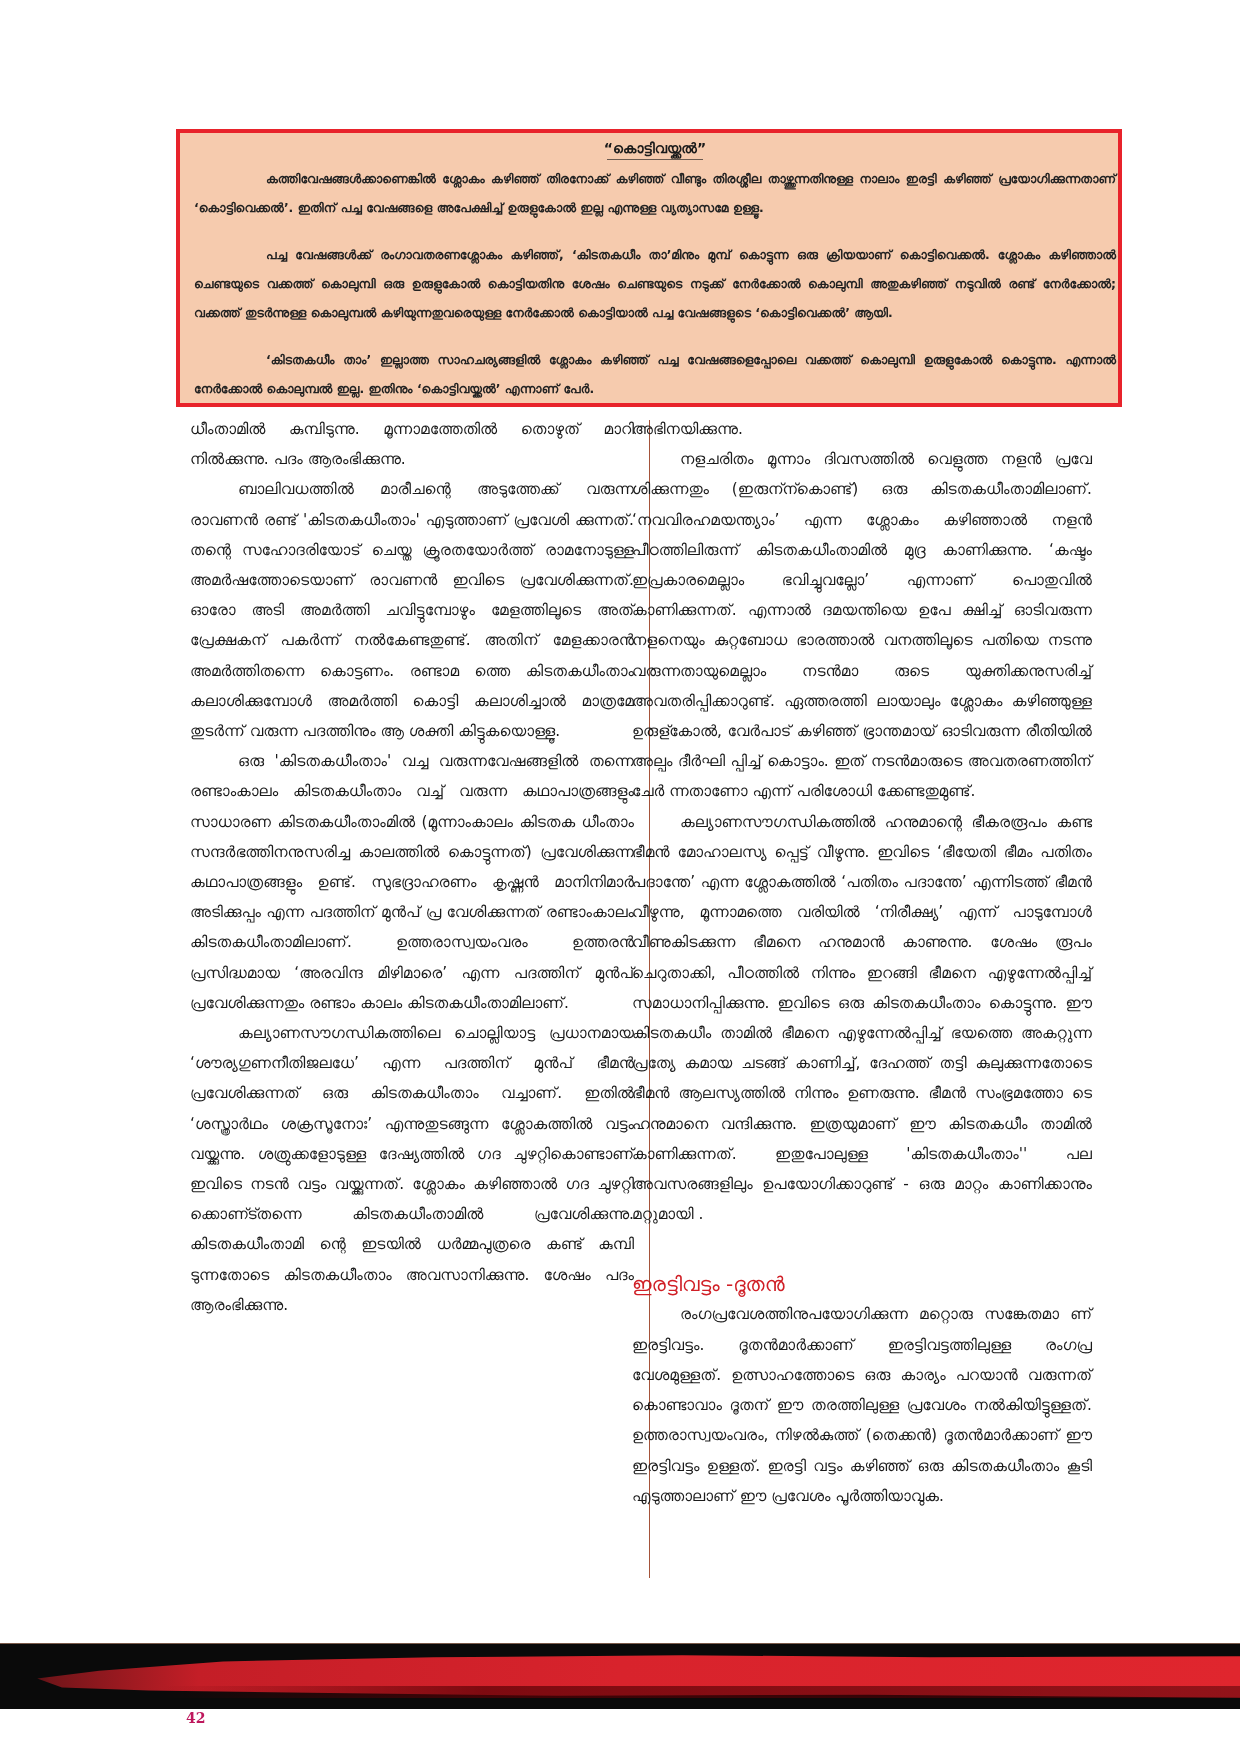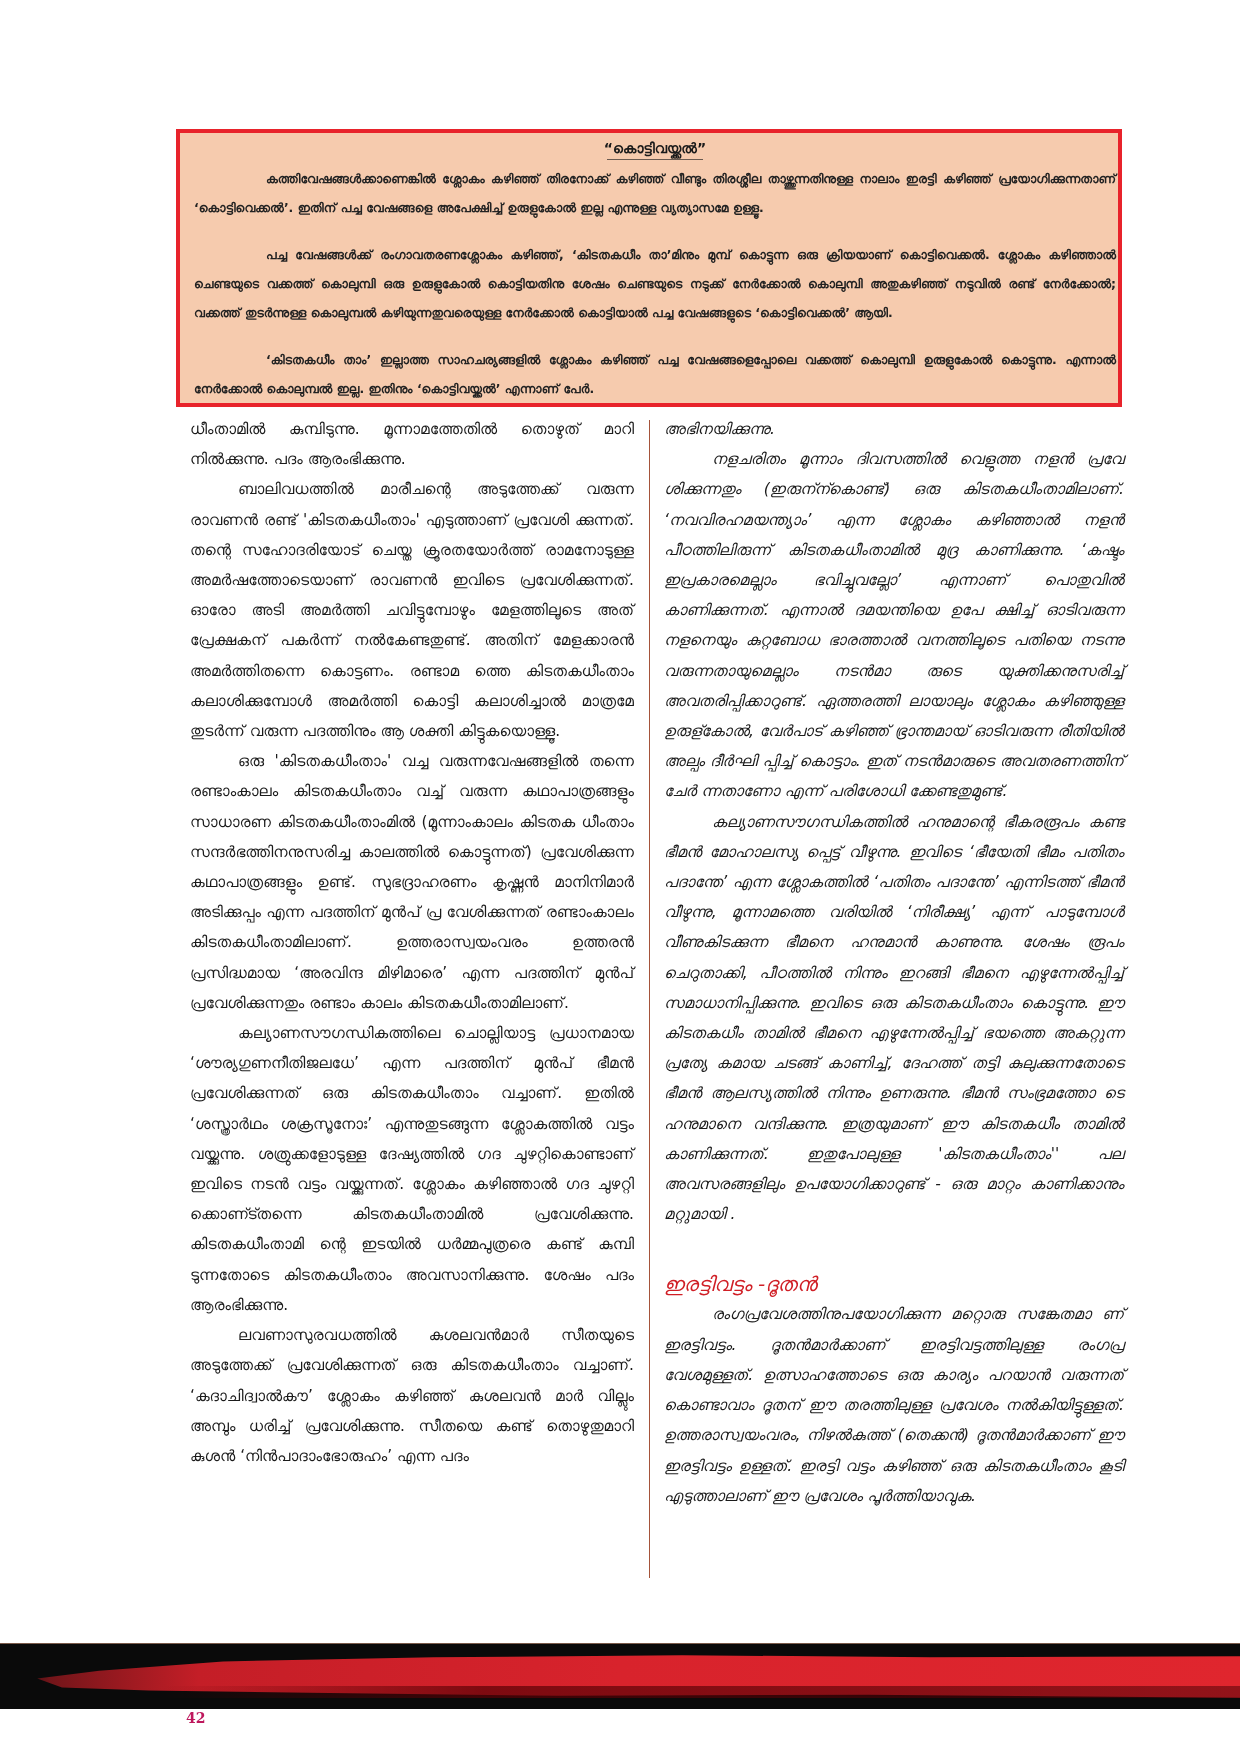--- a/index.html
+++ b/index.html
@@ -25,21 +25,21 @@
     text-indent: 72px; font-weight: bold; color: #222;
   }
   .box-para + .box-para { margin-top: 18px; }
 
   
   .column {
     position: absolute; top: 414px; font-size: 15.4px; line-height: 30.2px;
     text-align: justify; color: #1b1b1b;
   }
   .col-left { left: 190px; width: 444px; }
-  .col-right { left: 664px; width: 460px; font-style: italic; }
+  .col-right { left: 632px; width: 460px; }
   .column p { margin: 0; text-indent: 48px; }
   .column p.cont { text-indent: 0; }
   .column-divider {
     position: absolute; left: 649px; top: 420px; width: 1px; height: 1158px;
     background: #a5543a;
   }
   .section-heading {
     color: #d01f26; font-size: 20px; line-height: 30px; margin: 40px 0 0 0;
     font-weight: normal;
   }
@@ -72,21 +72,20 @@
   <p class="box-para">കത്തിവേഷങ്ങൾക്കാണെങ്കിൽ ശ്ലോകം കഴിഞ്ഞ് തിരനോക്ക് കഴിഞ്ഞ് വീണ്ടും തിരശ്ശീല താഴ്ത്തുന്നതിനുള്ള നാലാം ഇരട്ടി കഴിഞ്ഞ് പ്രയോഗിക്കുന്നതാണ് ‘കൊട്ടിവെക്കൽ’. ഇതിന് പച്ച വേഷങ്ങളെ അപേക്ഷിച്ച് ഉരുളുകോൽ ഇല്ല എന്നുള്ള വ്യത്യാസമേ ഉള്ളൂ.</p>
   <p class="box-para">പച്ച വേഷങ്ങൾക്ക് രംഗാവതരണശ്ലോകം കഴിഞ്ഞ്, ‘കിടതകധീം താ’മിനും മുമ്പ് കൊട്ടുന്ന ഒരു ക്രിയയാണ് കൊട്ടിവെക്കൽ. ശ്ലോകം കഴിഞ്ഞാൽ ചെണ്ടയുടെ വക്കത്ത് കൊലുമ്പി ഒരു ഉരുളുകോൽ കൊട്ടിയതിനു ശേഷം ചെണ്ടയുടെ നടുക്ക് നേർക്കോൽ കൊലുമ്പി അതുകഴിഞ്ഞ് നടുവിൽ രണ്ട് നേർക്കോൽ; വക്കത്ത്  തുടർന്നുള്ള കൊലുമ്പൽ കഴിയുന്നതുവരെയുള്ള നേർക്കോൽ കൊട്ടിയാൽ പച്ച വേഷങ്ങളുടെ ‘കൊട്ടിവെക്കൽ’ ആയി.</p>
   <p class="box-para">‘കിടതകധീം താം’ ഇല്ലാത്ത സാഹചര്യങ്ങളിൽ ശ്ലോകം കഴിഞ്ഞ് പച്ച വേഷങ്ങളെപ്പോലെ വക്കത്ത് കൊലുമ്പി ഉരുളുകോൽ കൊട്ടുന്നു.   എന്നാൽ നേർക്കോൽ കൊലുമ്പൽ ഇല്ല. ഇതിനും ‘കൊട്ടിവയ്ക്കൽ’ എന്നാണ് പേർ.</p>
 </div>
 
 <div class="column col-left">
   <p class="cont">ധീംതാമിൽ കുമ്പിടുന്നു. മൂന്നാമത്തേതിൽ തൊഴുത് മാറി നിൽക്കുന്നു. പദം ആരംഭിക്കുന്നു.</p>
   <p>ബാലിവധത്തിൽ മാരീചന്റെ അടുത്തേക്ക് വരുന്ന രാവണൻ രണ്ട് 'കിടതകധീംതാം' എടുത്താണ് പ്രവേശി ക്കുന്നത്. തന്റെ സഹോദരിയോട് ചെയ്ത ക്രൂരതയോർത്ത് രാമനോടുള്ള അമർഷത്തോടെയാണ് രാവണൻ ഇവിടെ പ്രവേശിക്കുന്നത്. ഓരോ അടി അമർത്തി ചവിട്ടുമ്പോഴും മേളത്തിലൂടെ അത് പ്രേക്ഷകന് പകർന്ന് നൽകേണ്ടതുണ്ട്. അതിന് മേളക്കാരൻ അമർത്തിതന്നെ കൊട്ടണം. രണ്ടാമ ത്തെ കിടതകധീംതാം കലാശിക്കുമ്പോൾ അമർത്തി കൊട്ടി കലാശിച്ചാൽ മാത്രമേ തുടർന്ന് വരുന്ന പദത്തിനും ആ ശക്തി കിട്ടുകയൊള്ളൂ.</p>
   <p>ഒരു 'കിടതകധീംതാം' വച്ച വരുന്നവേഷങ്ങളിൽ തന്നെ രണ്ടാംകാലം കിടതകധീംതാം വച്ച് വരുന്ന കഥാപാത്രങ്ങളും സാധാരണ കിടതകധീംതാംമിൽ (മൂന്നാംകാലം കിടതക ധീംതാം സന്ദർഭത്തിനനുസരിച്ച കാലത്തിൽ കൊട്ടുന്നത്) പ്രവേശിക്കുന്ന കഥാപാത്രങ്ങളും ഉണ്ട്. സുഭദ്രാഹരണം കൃഷ്ണൻ മാനിനിമാർ അടിക്കുപ്പം എന്ന പദത്തിന് മുൻപ് പ്ര വേശിക്കുന്നത് രണ്ടാംകാലം കിടതകധീംതാമിലാണ്. ഉത്തരാസ്വയംവരം ഉത്തരൻ പ്രസിദ്ധമായ ‘അരവിന്ദ മിഴിമാരെ’ എന്ന പദത്തിന് മുൻപ് പ്രവേശിക്കുന്നതും രണ്ടാം കാലം കിടതകധീംതാമിലാണ്.</p>
   <p>കല്യാണസൗഗന്ധികത്തിലെ ചൊല്ലിയാട്ട പ്രധാനമായ ‘ശൗര്യഗുണനീതിജലധേ’ എന്ന പദത്തിന് മുൻപ് ഭീമൻ പ്രവേശിക്കുന്നത് ഒരു കിടതകധീംതാം വച്ചാണ്. ഇതിൽ ‘ശസ്ത്രാർഥം ശക്രസൂനോഃ’ എന്നുതുടങ്ങുന്ന ശ്ലോകത്തിൽ വട്ടം വയ്ക്കുന്നു. ശത്രുക്കളോടുള്ള ദേഷ്യത്തിൽ ഗദ ചുഴറ്റികൊണ്ടാണ് ഇവിടെ നടൻ വട്ടം വയ്ക്കുന്നത്. ശ്ലോകം കഴിഞ്ഞാൽ ഗദ ചുഴറ്റി ക്കൊണ്ട്തന്നെ കിടതകധീംതാമിൽ പ്രവേശിക്കുന്നു. കിടതകധീംതാമി ന്റെ ഇടയിൽ ധർമ്മപുത്രരെ കണ്ട് കുമ്പി ടുന്നതോടെ കിടതകധീംതാം അവസാനിക്കുന്നു. ശേഷം പദം ആരംഭിക്കുന്നു.</p>
-  <p>ലവണാസുരവധത്തിൽ കുശലവൻമാർ സീതയുടെ അടുത്തേക്ക് പ്രവേശിക്കുന്നത് ഒരു കിടതകധീംതാം വച്ചാണ്. ‘കദാചിദ്വാൽകൗ’ ശ്ലോകം കഴിഞ്ഞ് കുശലവൻ മാർ വില്ലും അമ്പും ധരിച്ച് പ്രവേശിക്കുന്നു. സീതയെ കണ്ട് തൊഴുതുമാറി കുശൻ ‘നിൻപാദാംഭോരുഹം’ എന്ന പദം</p>
 </div>
 
 <div class="column-divider"></div>
 
 <div class="column col-right">
   <p class="cont">അഭിനയിക്കുന്നു.</p>
   <p>നളചരിതം മൂന്നാം ദിവസത്തിൽ വെളുത്ത നളൻ പ്രവേ ശിക്കുന്നതും (ഇരുന്ന്കൊണ്ട്) ഒരു കിടതകധീംതാമിലാണ്. ‘നവവിരഹമയന്ത്യാം’ എന്ന ശ്ലോകം കഴിഞ്ഞാൽ നളൻ പീഠത്തിലിരുന്ന് കിടതകധീംതാമിൽ മുദ്ര കാണിക്കുന്നു. ‘കഷ്ടം ഇപ്രകാരമെല്ലാം ഭവിച്ചുവല്ലോ’ എന്നാണ് പൊതുവിൽ കാണിക്കുന്നത്. എന്നാൽ ദമയന്തിയെ ഉപേ ക്ഷിച്ച് ഓടിവരുന്ന നളനെയും കുറ്റബോധ ഭാരത്താൽ വനത്തിലൂടെ പതിയെ നടന്നു വരുന്നതായുമെല്ലാം നടൻമാ രുടെ യുക്തിക്കനുസരിച്ച് അവതരിപ്പിക്കാറുണ്ട്. ഏത്തരത്തി ലായാലും ശ്ലോകം കഴിഞ്ഞുള്ള ഉരുള്കോൽ, വേർപാട് കഴിഞ്ഞ് ഭ്രാന്തമായ് ഓടിവരുന്ന രീതിയിൽ അല്പം ദീർഘി പ്പിച്ച് കൊട്ടാം. ഇത് നടൻമാരുടെ അവതരണത്തിന് ചേർ ന്നതാണോ എന്ന് പരിശോധി ക്കേണ്ടതുമുണ്ട്.</p>
   <p>കല്യാണസൗഗന്ധികത്തിൽ ഹനുമാന്റെ ഭീകരരൂപം കണ്ട ഭീമൻ മോഹാലസ്യ പ്പെട്ട് വീഴുന്നു. ഇവിടെ ‘ഭീയേതി ഭീമം പതിതം പദാന്തേ’ എന്ന ശ്ലോകത്തിൽ ‘പതിതം പദാന്തേ’ എന്നിടത്ത് ഭീമൻ വീഴുന്നു, മൂന്നാമത്തെ വരിയിൽ ‘നിരീക്ഷ്യ’ എന്ന് പാടുമ്പോൾ വീണുകിടക്കുന്ന ഭീമനെ ഹനുമാൻ കാണുന്നു. ശേഷം രൂപം ചെറുതാക്കി, പീഠത്തിൽ നിന്നും ഇറങ്ങി ഭീമനെ എഴുന്നേൽപ്പിച്ച് സമാധാനിപ്പിക്കുന്നു. ഇവിടെ ഒരു കിടതകധീംതാം കൊട്ടുന്നു. ഈ കിടതകധീം താമിൽ ഭീമനെ എഴുന്നേൽപ്പിച്ച് ഭയത്തെ അകറ്റുന്ന പ്രത്യേ കമായ ചടങ്ങ് കാണിച്ച്, ദേഹത്ത് തട്ടി കുലുക്കുന്നതോടെ ഭീമൻ ആലസ്യത്തിൽ നിന്നും ഉണരുന്നു. ഭീമൻ സംഭ്രമത്തോ ടെ ഹനുമാനെ വന്ദിക്കുന്നു. ഇത്രയുമാണ് ഈ കിടതകധീം താമിൽ കാണിക്കുന്നത്. ഇതുപോലുള്ള 'കിടതകധീംതാം'' പല അവസരങ്ങളിലും ഉപയോഗിക്കാറുണ്ട് - ഒരു മാറ്റം കാണിക്കാനും മറ്റുമായി .</p>
   <h2 class="section-heading">ഇരട്ടിവട്ടം -ദൂതൻ</h2>
   <p>രംഗപ്രവേശത്തിനുപയോഗിക്കുന്ന മറ്റൊരു സങ്കേതമാ ണ് ഇരട്ടിവട്ടം. ദൂതൻമാർക്കാണ് ഇരട്ടിവട്ടത്തിലുള്ള രംഗപ്ര വേശമുള്ളത്. ഉത്സാഹത്തോടെ ഒരു കാര്യം പറയാൻ വരുന്നത് കൊണ്ടാവാം ദൂതന് ഈ തരത്തിലുള്ള പ്രവേശം നൽകിയിട്ടുള്ളത്. ഉത്തരാസ്വയംവരം, നിഴൽകുത്ത് (തെക്കൻ) ദൂതൻമാർക്കാണ് ഈ ഇരട്ടിവട്ടം ഉള്ളത്. ഇരട്ടി വട്ടം കഴിഞ്ഞ് ഒരു കിടതകധീംതാം കൂടി എടുത്താലാണ് ഈ പ്രവേശം പൂർത്തിയാവുക.</p>

